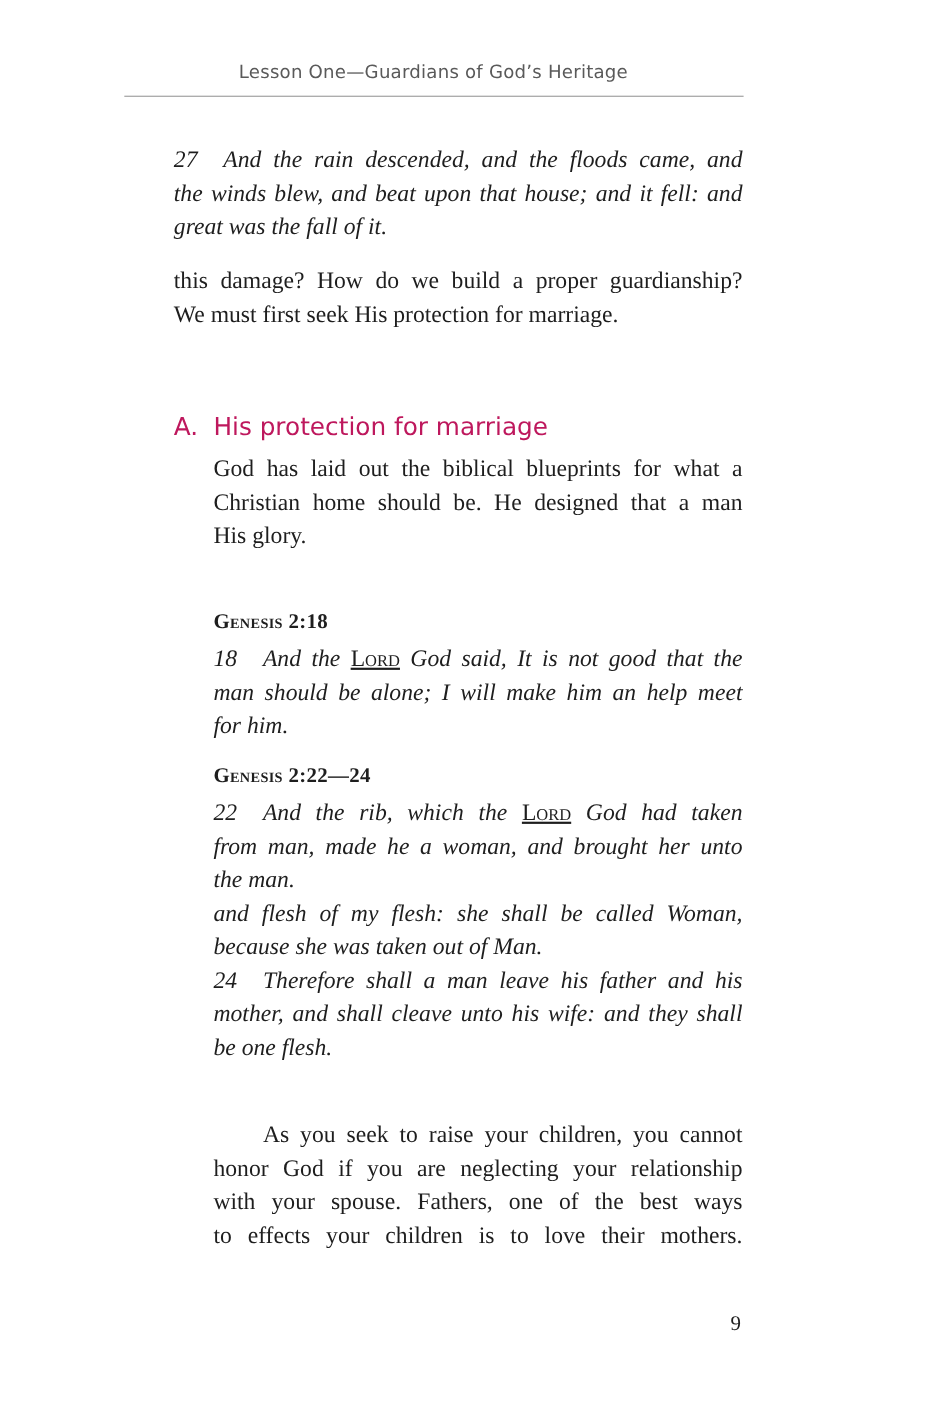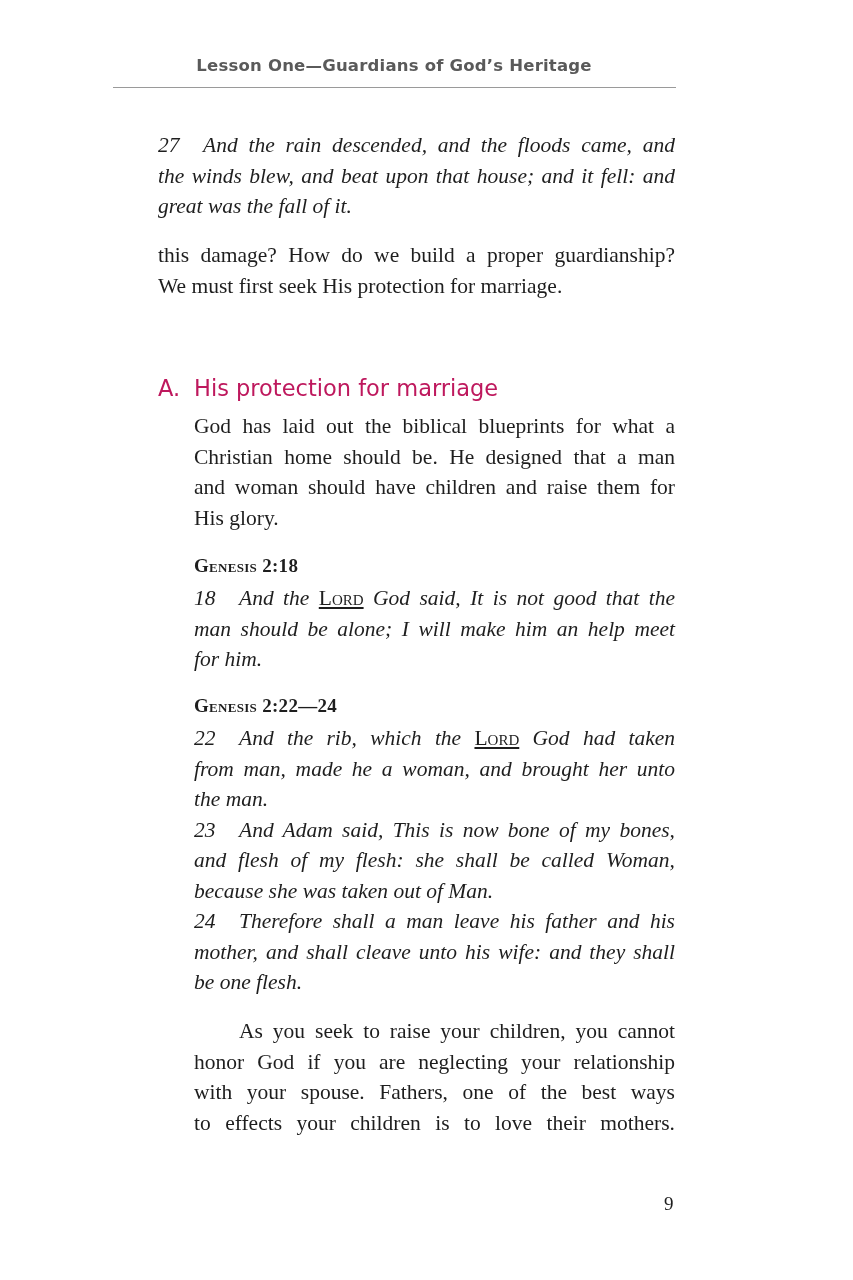--- a/index.html
+++ b/index.html
@@ -1,18 +1,18 @@
 <!DOCTYPE html>
 <html><head>
 <meta charset="utf-8">
 <style>
   html, body { margin:0; padding:0; background:#ffffff; }
   body { width:853px; height:1280px; position:relative; overflow:hidden; color:#1e1e1e; }
   .header { position:absolute; left:113px; top:56px; width:562px; text-align:center;
-    font-family:"DejaVu Sans", sans-serif; font-size:16.5px; color:#5a5a5a; letter-spacing:0.2px; font-weight:700; }
+    font-family:"DejaVu Sans", sans-serif; font-size:16.5px; color:#5a5a5a; letter-spacing:0.2px; font-weight:400; }
   .rule { position:absolute; left:113px; top:87px; width:563px; height:1px; background:#9a9a9a; }
   .serif { font-family:"Liberation Serif", serif; font-size:21.5px; line-height:30.5px; }
   .block { position:absolute; text-align:justify; }
   .block .line { display:block; text-align:justify; text-align-last:justify; white-space:nowrap; }
   .block .line.last { text-align-last:left; }
   .it { font-style:italic; }
   .vn { font-style:italic; display:inline-block; width:45px; }
   .sc { font-variant:small-caps;text-decoration:underline; }
   .ref { font-family:"Liberation Serif", serif; font-weight:bold; font-variant:small-caps; font-size:19px; letter-spacing:0.3px; }
   .heading { position:absolute; left:158px; top:375px; font-family:"DejaVu Sans", sans-serif; font-size:22.5px; color:#be185d; }
@@ -37,37 +37,35 @@
   <span class="line last">We must first seek His protection for marriage.</span>
 </div>
 
 <div class="heading">
   <span class="letter">A.</span><span>His protection for marriage</span>
 </div>
 
 <div class="block serif" style="left:194px; top:411px; width:481px;">
   <span class="line">God has laid out the biblical blueprints for what a</span>
   <span class="line">Christian home should be. He designed that a man</span>
-  <span class="line">and woman should have children and raise them for</span>
   <span class="line last">His glory.</span>
 </div>
 
 <div class="ref" style="position:absolute; left:194px; top:555px;">Genesis 2:18</div>
 <div class="block serif it" style="left:194px; top:583px; width:481px;">
   <span class="line"><span class="vn">18</span><span>And the </span><span class="sc" style="font-style:normal;">Lord</span><span> God said, It is not good that the</span></span>
   <span class="line">man should be alone; I will make him an help meet</span>
   <span class="line last">for him.</span>
 </div>
 
 <div class="ref" style="position:absolute; left:194px; top:695px;">Genesis 2:22—24</div>
 <div class="block serif it" style="left:194px; top:723px; width:481px;">
   <span class="line"><span class="vn">22</span><span>And the rib, which the </span><span class="sc" style="font-style:normal;">Lord</span><span> God had taken</span></span>
   <span class="line">from man, made he a woman, and brought her unto</span>
   <span class="line last">the man.</span>
-  <span class="line"><span class="vn">23</span><span>And Adam said, This is now bone of my bones,</span></span>
   <span class="line">and flesh of my flesh: she shall be called Woman,</span>
   <span class="line last">because she was taken out of Man.</span>
   <span class="line"><span class="vn">24</span><span>Therefore shall a man leave his father and his</span></span>
   <span class="line">mother, and shall cleave unto his wife: and they shall</span>
   <span class="line last">be one flesh.</span>
 </div>
 
 <div class="block serif" style="left:194px; top:1016px; width:481px;">
   <span class="line indent">As you seek to raise your children, you cannot</span>
   <span class="line">honor God if you are neglecting your relationship</span>

